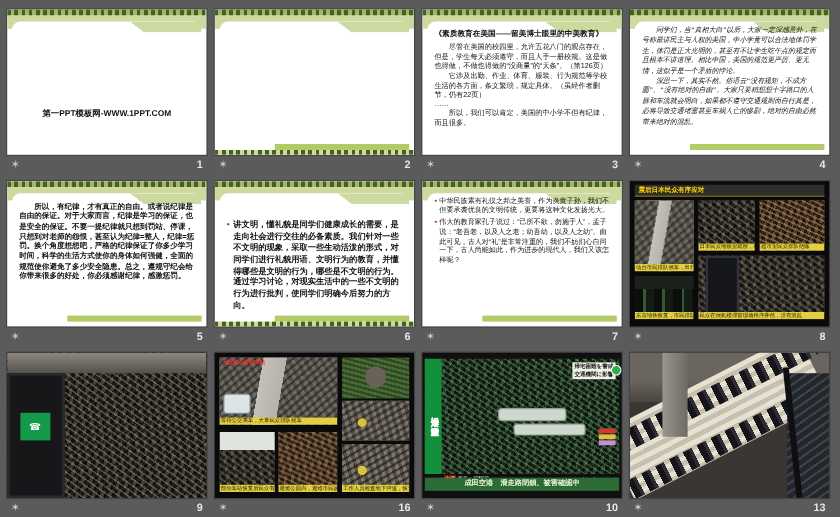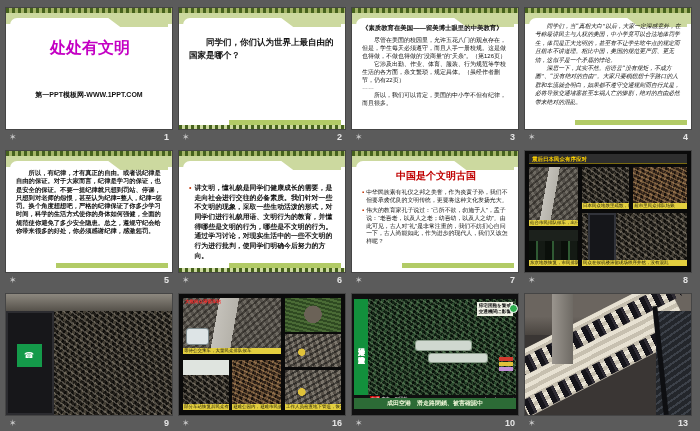--- a/index.html
+++ b/index.html
@@ -148,42 +148,38 @@
 <div class="canvas">
 
   <div class="cell">
     <div class="slide">
       <div class="tpl-strip"></div>
       <div class="tpl-band"></div>
       <div class="tpl-white"></div>
       <div class="tpl-tab"></div>
       <div class="content">
         <div class="s1-title">
-          <div>处处有文明</div>
         </div>
       </div>
       <div class="s1-footer">第一PPT模板网-WWW.1PPT.COM</div>
     </div>
     <div class="meta">
       <span class="star">✶</span>
       <span class="num">1</span>
     </div>
   </div>
 
   <div class="cell">
     <div class="slide">
       <div class="tpl-strip"></div>
       <div class="tpl-band"></div>
       <div class="tpl-white"></div>
       <div class="tpl-tab"></div>
       <div class="tpl-bbar"></div>
       <div class="tpl-bstrip"></div>
-      <div class="content">
-        <div class="s2-body">同学们，你们认为世界上最自由的国家是哪个？</div>
-      </div>
     </div>
     <div class="meta">
       <span class="star">✶</span>
       <span class="num">2</span>
     </div>
   </div>
 
   <div class="cell">
     <div class="slide">
       <div class="tpl-strip"></div>
@@ -261,21 +257,20 @@
   </div>
 
   <div class="cell">
     <div class="slide">
       <div class="tpl-strip"></div>
       <div class="tpl-band"></div>
       <div class="tpl-white"></div>
       <div class="tpl-tab"></div>
       <div class="tpl-bbar"></div>
       <div class="content" style="top:14px;">
-        <div class="s7-title">中国是个文明古国</div>
         <div class="s7-row">
           <span class="s7-dot">▪</span>
           <span class="s7-text">中华民族素有礼仪之邦之美誉，作为炎黄子孙，我们不但要承袭优良的文明传统，更要将这种文化发扬光大。</span>
         </div>
         <div class="s7-row">
           <span class="s7-dot">▪</span>
           <span class="s7-text">伟大的教育家孔子说过：“己所不欲，勿施于人”，孟子说：“老吾老，以及人之老；幼吾幼，以及人之幼”。由此可见，古人对“礼”是非常注重的，我们不妨扪心自问一下，古人尚能如此，作为进步的现代人，我们又该怎样呢？</span>
         </div>
       </div>
     </div>

